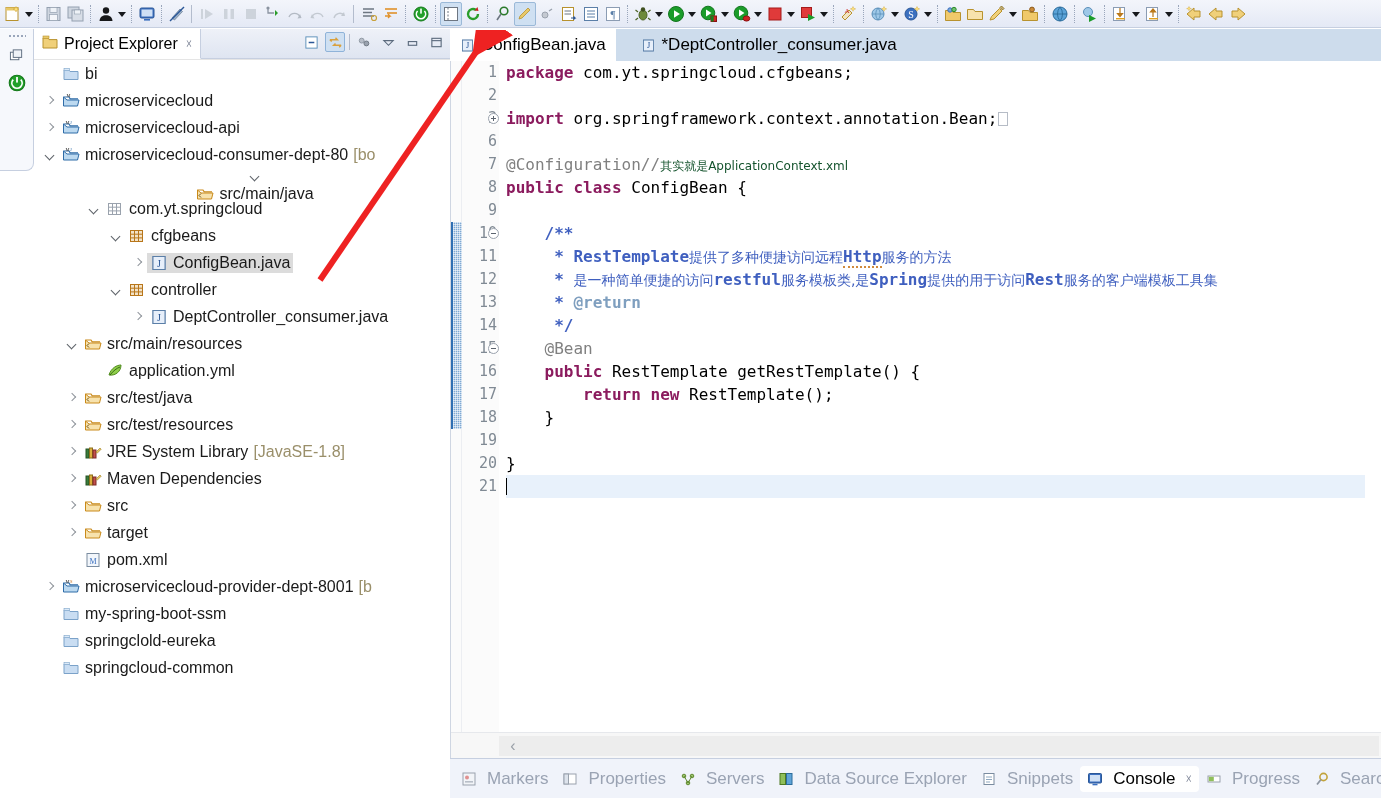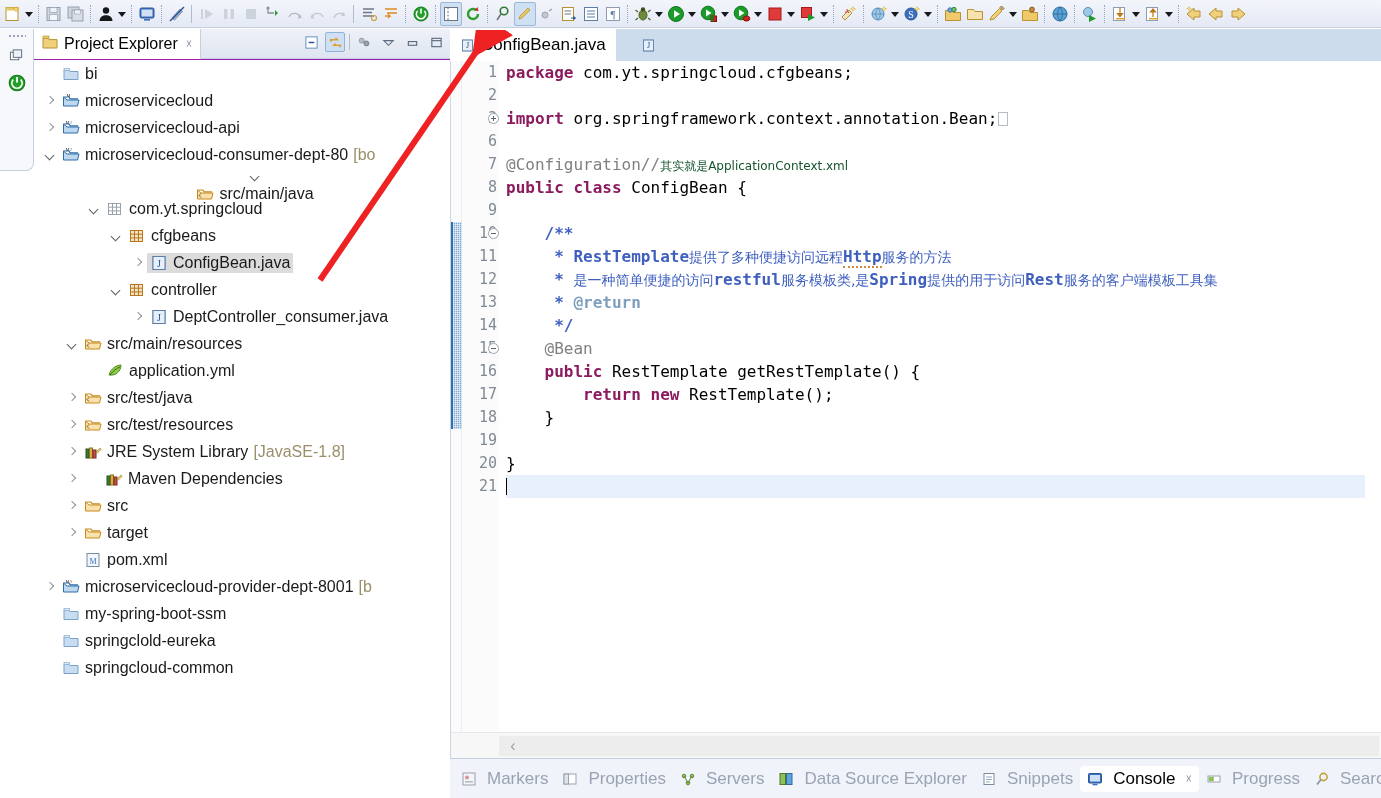--- a/index.html
+++ b/index.html
@@ -60,21 +60,21 @@
 
   
   .leftstrip {
     position: absolute; left: 0; top: 171px; width: 34px; height: 627px;
     background: #ffffff;
   }
 
   
   .pe {
     position: absolute; left: 34px; top: 29px; width: 416px; height: 713px;
-    background: #a21caf;
+    background: #e5e5e5;
   }
   .pe-tabrow {
     position: relative; height: 30px;
     background: linear-gradient(#eef1f8, #dfe5f1);
     border-bottom: 1px solid #c6cfe0;
   }
   .pe-tab {
     position: absolute; left: 0; top: 0; height: 30px;
     display: flex; align-items: center; gap: 6px; padding: 0 8px 0 8px;
     background: #ffffff;
@@ -793,21 +793,21 @@
             <span class="tree-icon"><svg width="18" height="18" viewBox="0 0 18 18">
                 <rect x="2" y="6" width="3" height="9" fill="#3a7d3a" stroke="#255225"></rect>
                 <rect x="5.5" y="5" width="3" height="10" fill="#d9b03c" stroke="#8d6f18"></rect>
                 <rect x="9" y="7" width="3" height="8" fill="#c2504b" stroke="#7d2a27"></rect>
                 <path d="M12 9 l4 -4 1.2 1.2 -4 4z" fill="#e8c96a" stroke="#9a7c20" stroke-width=".6"></path>
               </svg></span>
             <span>JRE System Library</span>
             <span class="tree-sub">[JavaSE-1.8]</span>
           </span>
         </div>
-        <div class="tree-row" style="padding-left: 30px; gap: 21px;">
+        <div class="tree-row" style="padding-left: 30px;">
           <span class="twisty right"></span>
           <span class="tree-label-wrap">
             <span class="tree-icon"><svg width="18" height="18" viewBox="0 0 18 18">
                 <rect x="2" y="6" width="3" height="9" fill="#3a7d3a" stroke="#255225"></rect>
                 <rect x="5.5" y="5" width="3" height="10" fill="#d9b03c" stroke="#8d6f18"></rect>
                 <rect x="9" y="7" width="3" height="8" fill="#c2504b" stroke="#7d2a27"></rect>
                 <path d="M12 9 l4 -4 1.2 1.2 -4 4z" fill="#e8c96a" stroke="#9a7c20" stroke-width=".6"></path>
               </svg></span>
             <span>Maven Dependencies</span>
           </span>
@@ -897,20 +897,21 @@
               <text x="9" y="12.5" font-size="10" text-anchor="middle" fill="#2b5797" font-family="serif">J</text>
             </svg></span>
           <span>ConfigBean.java</span>
         </div>
         <div class="ed-tab" style="left: 180.5px;">
           <span class="tabicon"><svg width="15" height="15" viewBox="0 0 18 18">
               <rect x="3" y="2.5" width="12" height="13" fill="#ffffff" stroke="#5b7fa8"></rect>
               <rect x="3" y="2.5" width="12" height="13" fill="#e7effa" stroke="#5b7fa8"></rect>
               <text x="9" y="12.5" font-size="10" text-anchor="middle" fill="#2b5797" font-family="serif">J</text>
             </svg></span>
+          <span>*DeptController_consumer.java</span>
         </div>
       </div>
     <div class="ed-body">
       <div class="markerbar">
         <div class="marker-hatch" style="top:161px;height:207px"></div>
       </div>
       <div class="gutter" id="gutter">
           <div class="ln" style="position: relative;"><span>1</span></div>
           <div class="ln" style="position: relative;"><span>2</span></div>
           <div class="ln" style="position: relative;"><span>3</span><span class="fold plus"></span></div>

